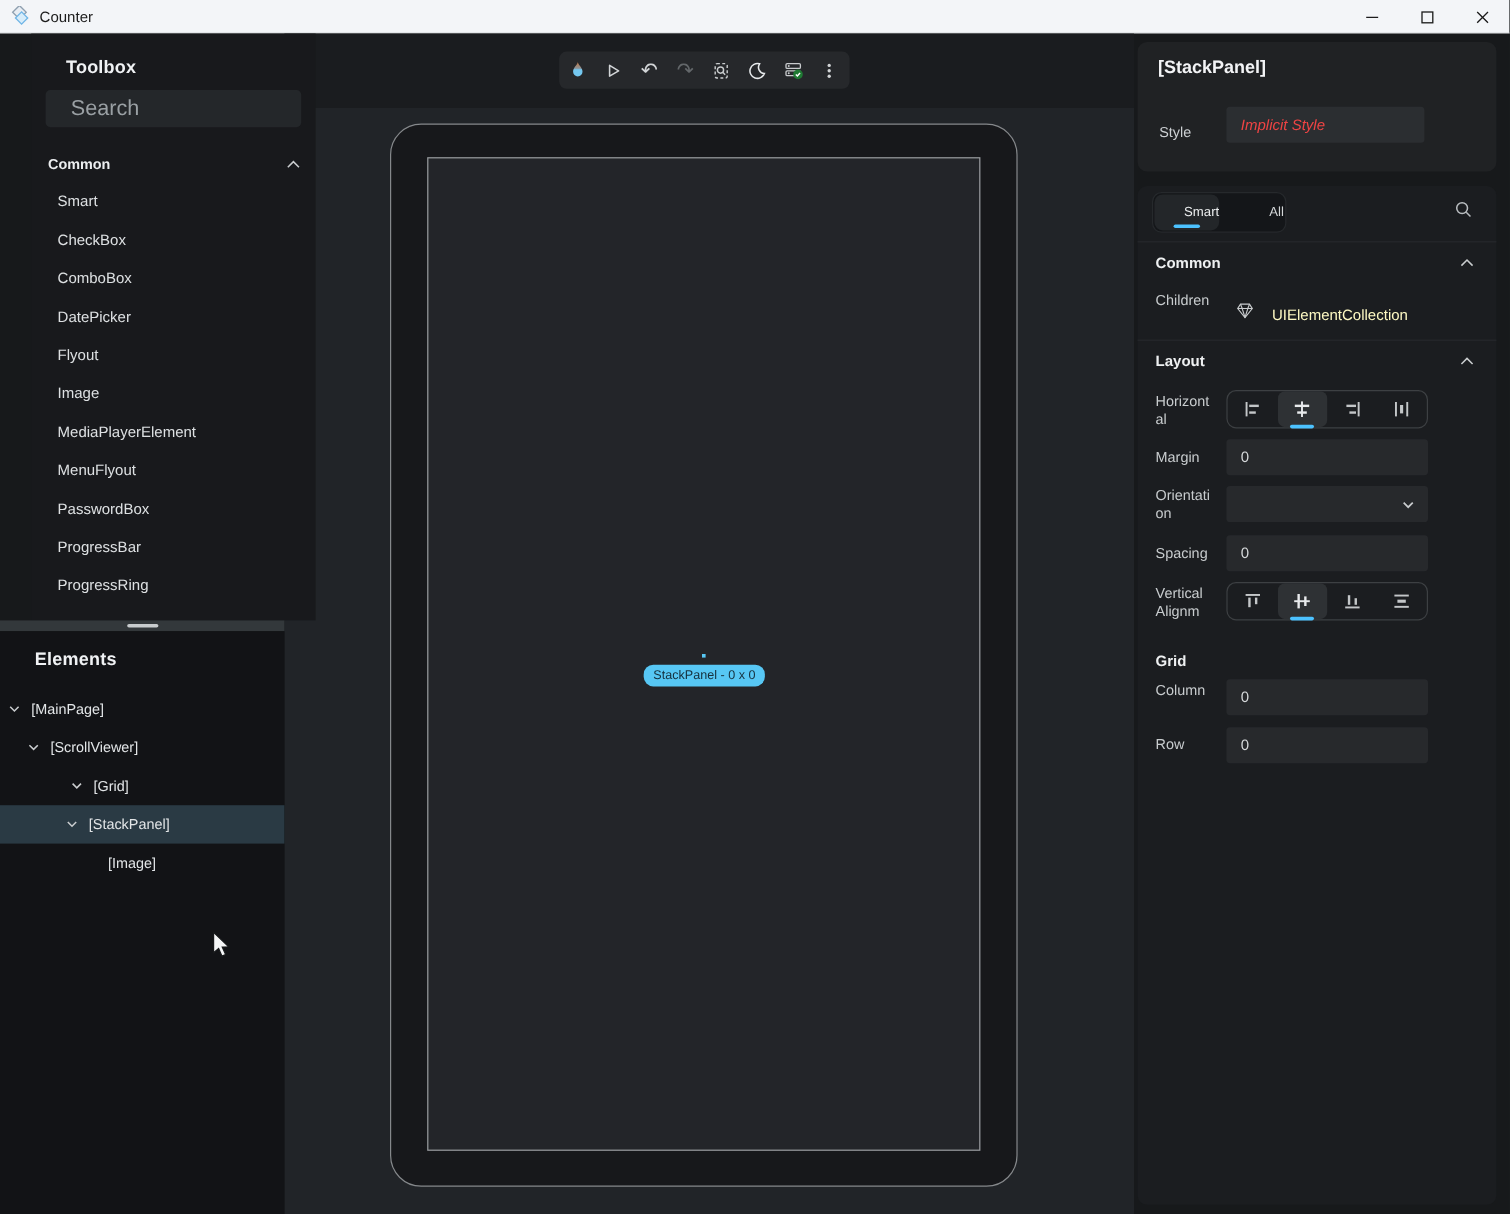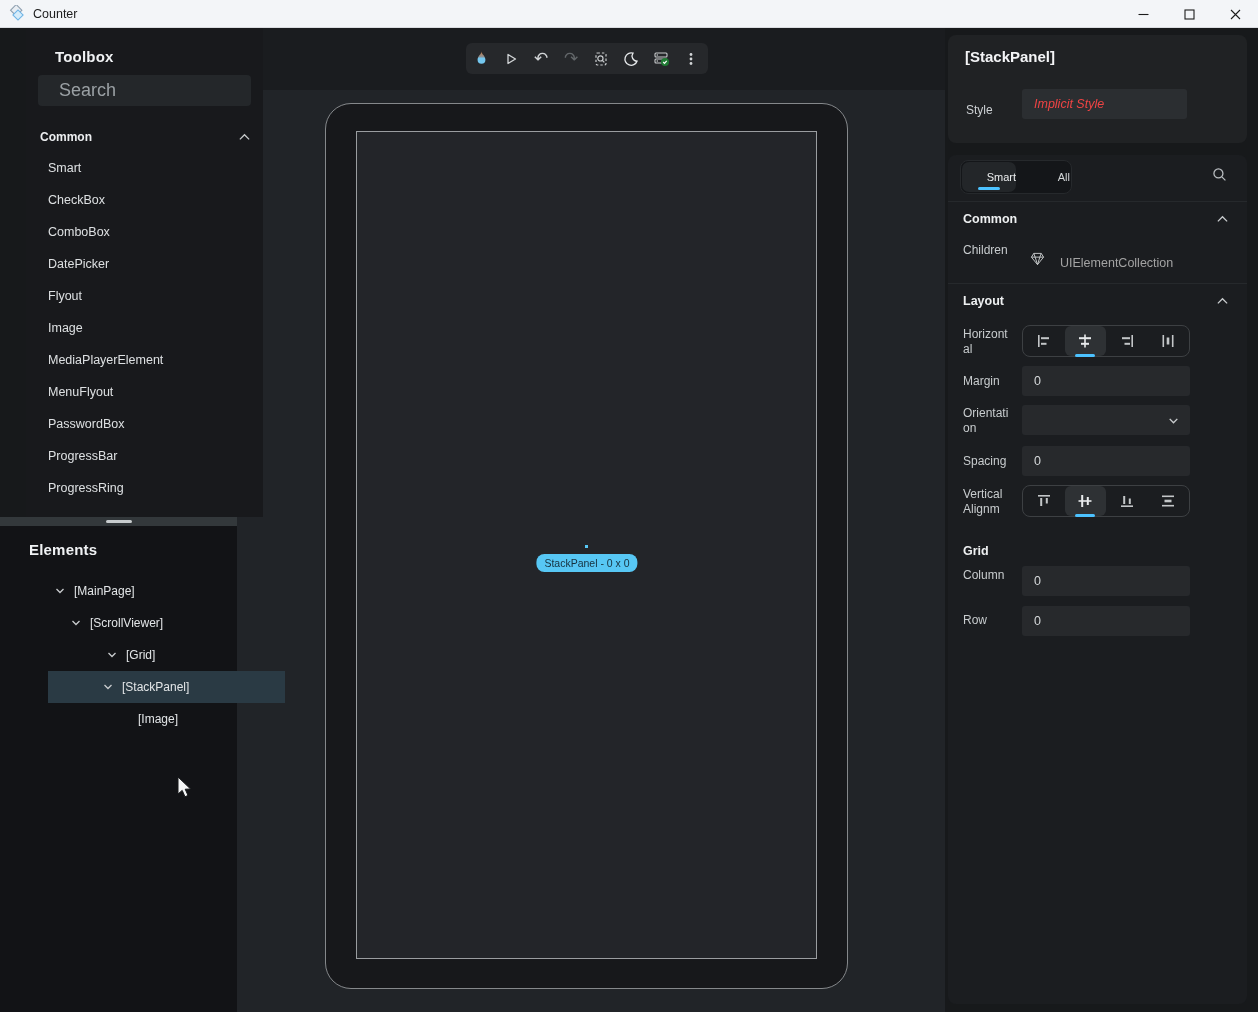--- a/index.html
+++ b/index.html
@@ -25,21 +25,21 @@
   .search-box input::placeholder { color:#9aa0a4; }
   .section-header { position:absolute; left:14px; right:12px; top:100px; height:18px; display:flex; align-items:center; justify-content:space-between; }
   .section-header span { font-size:12px; font-weight:bold; color:#eceef0; }
   .tb-items { position:absolute; left:0; top:124px; width:237px; }
   .tb-item { height:32px; line-height:32px; padding-left:22px; font-size:12.5px; color:#dde0e2; }
 
   .splitter { position:absolute; left:0; top:489px; width:237px; height:9px; background:#33383b; display:flex; align-items:center; justify-content:center; }
   .splitter-handle { width:26px; height:3px; border-radius:2px; background:#c8ccce; }
 
   .elements-panel { position:absolute; left:0; top:498px; width:237px; height:486px; background:#121316; }
-  .tree { position:absolute; left:0; top:49px; width:237px;margin-left:48px; }
+  .tree { position:absolute; left:0; top:49px; width:237px; }
   .tree-row { height:32px; display:flex; align-items:center; color:#e2e5e7; font-size:12px; }
   .tree-row.selected { background:#2a3a44; }
   .tree-chevron { width:12px; height:12px; display:inline-block; flex:0 0 12px; }
   .tree-label { margin-left:8px; }
 
   
   .header-band { position:absolute; left:237px; top:0; width:708px; height:62px; background:#1a1c1f; }
   .canvas { position:absolute; left:237px; top:62px; width:708px; height:922px; background:#212428; }
 
   .toolbar { position:absolute; left:466px; top:15px; width:242px; height:31px; background:#26282b; border-radius:6px; display:flex; align-items:center; }
@@ -71,21 +71,21 @@
   .sec-title { position:absolute; left:15px; font-size:12.5px; font-weight:bold; color:#eef0f1; }
   .sec-chevron { position:absolute; left:268px; }
   .prop-label { position:absolute; left:15px; width:52px; font-size:12px; line-height:15px; color:#c8ccce; overflow-wrap:anywhere; }
   .ctl { position:absolute; left:74px; width:168px; height:30px; }
   .align-group { position:absolute; left:74px; width:168px; height:32px; border:1px solid #3d4043; border-radius:8px; display:flex; }
   .align-btn { width:41.5px; height:30px; display:flex; align-items:center; justify-content:center; position:relative; }
   .align-btn.selected { background:#2e3134; border-radius:6px; }
   .align-underline { position:absolute; left:50%; transform:translateX(-50%); bottom:-1px; width:20px; height:3px; border-radius:2px; background:#4cc2ff; }
   .dropdown { background:#27292c; border-radius:3px; display:flex; align-items:center; justify-content:flex-end; padding-right:10px; }
   .children-row-icon { position:absolute; left:82px; top:97px; }
-  .children-value { position:absolute; left:112px; top:101px; font-size:12.5px; color:#a3a3a3; }
+  .children-value { position:absolute; left:112px; top:101px; font-size:12.5px; color:#fef9c3; }
 </style>
 </head>
 <body>
 
 <div class="titlebar">
   <svg class="app-icon" viewBox="0 0 17 17">
     <rect x="4.2" y="1.2" width="8" height="8" transform="rotate(45 8.2 5.2)" fill="#e8edf3" stroke="#8fa0b0" stroke-width="1.1"></rect>
     <rect x="6.4" y="6.4" width="7.2" height="7.2" transform="rotate(45 10 10)" fill="#d6ecfa" stroke="#6fb5e6" stroke-width="1.1"></rect>
   </svg>
   <span class="app-title">Counter</span>

